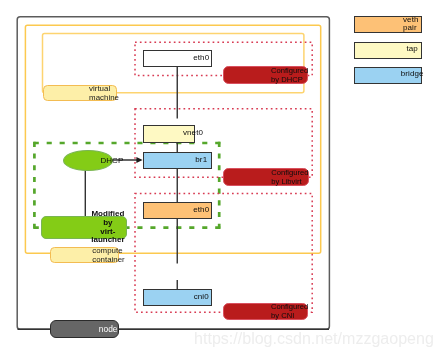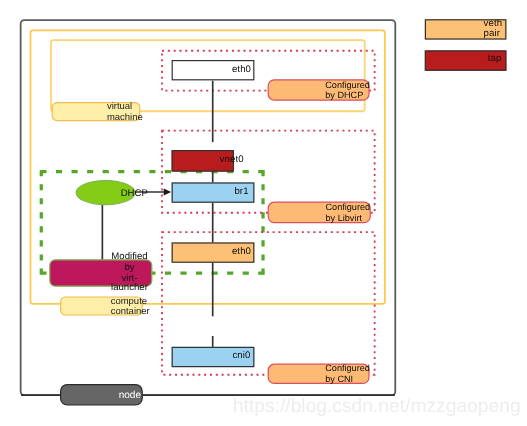--- a/index.html
+++ b/index.html
@@ -5,30 +5,30 @@
   html,body{margin:0;padding:0;background:#ffffff;}
   body{width:439px;height:355px;position:relative;overflow:hidden;
        font-family:"Liberation Sans",sans-serif;-webkit-font-smoothing:antialiased;}
   #stage{position:absolute;left:0;top:0;width:439px;height:355px;}
   .abs{position:absolute;box-sizing:border-box;padding-left:48px;}
   svg.layer{position:absolute;left:0;top:0;width:439px;height:355px;overflow:visible;}
   .nodebox{border:1.4px solid #333333;display:flex;align-items:center;justify-content:center;
            font-size:8px;color:#0d0d0d;letter-spacing:.1px;line-height:1;}
   .nodebox > span{display:block;transform:translateY(-1.3px);}
   .orange{background:#fdc176;}
-  .green{background:#b91c1c;}
+  .green{background:#fef9c3;}
   .blue{background:#9bd2f2;}
   .white{background:#ffffff;}
-  .pill{border:1.4px solid #d9505f;background:#fdba74;border-radius:5.5px;display:flex;
+  .pill{border:1.4px solid #d9505f;background:#b91c1c;border-radius:5.5px;display:flex;
         align-items:center;justify-content:center;font-size:7.6px;color:#0d0d0d;}
   .ypill{border:1.4px solid #f3bc52;background:#fdefa8;border-radius:4.5px;display:flex;
          align-items:center;justify-content:center;font-size:7.9px;color:#1a1a1a;}
-  .gbox{border:1.4px solid #79b553;background:#be185d;border-radius:5px;display:flex;
+  .gbox{border:1.4px solid #79b553;background:#84cc16;border-radius:5px;display:flex;
         align-items:center;justify-content:center;text-align:center;font-size:8px;
-        color:#0d0d0d;line-height:1.12;}
+        color:#0d0d0d;line-height:1.12;font-weight:bold;}
   .ellipse{border:1.4px solid #79b553;background:#84cc16;border-radius:50%;display:flex;
            align-items:center;justify-content:center;font-size:8px;color:#0d0d0d;}
   .nodepill{border:1.4px solid #2b2b2b;background:#666666;border-radius:6px;display:flex;
             align-items:center;justify-content:flex-end;font-size:8.4px;color:#ffffff;}
   .wm{position:absolute;color:#ededed;font-size:16.05px;white-space:nowrap;}
 </style>
 </head>
 <body>
 
 <div id="stage">
@@ -110,15 +110,18 @@
   <div class="abs pill" style="left:222.9px;top:302.5px;width:85.5px;height:17.4px">
       <span>Configured by CNI</span>
     </div>
 
   <div class="abs nodebox orange" style="left:354px;top:16.3px;width:68.3px;height:16.7px">
       <span>veth pair</span>
     </div>
   <div class="abs nodebox green" style="left:354px;top:41.8px;width:68.3px;height:16.9px">
       <span>tap</span>
     </div>
+  <div class="abs nodebox blue" style="left:354px;top:66.9px;width:68.3px;height:17.2px">
+      <span>bridge</span>
+    </div>
 
   <div class="wm" style="left:194.1px;top:328.6px">https://blog.csdn.net/mzzgaopeng</div>
 </div>
 
 </body></html>

